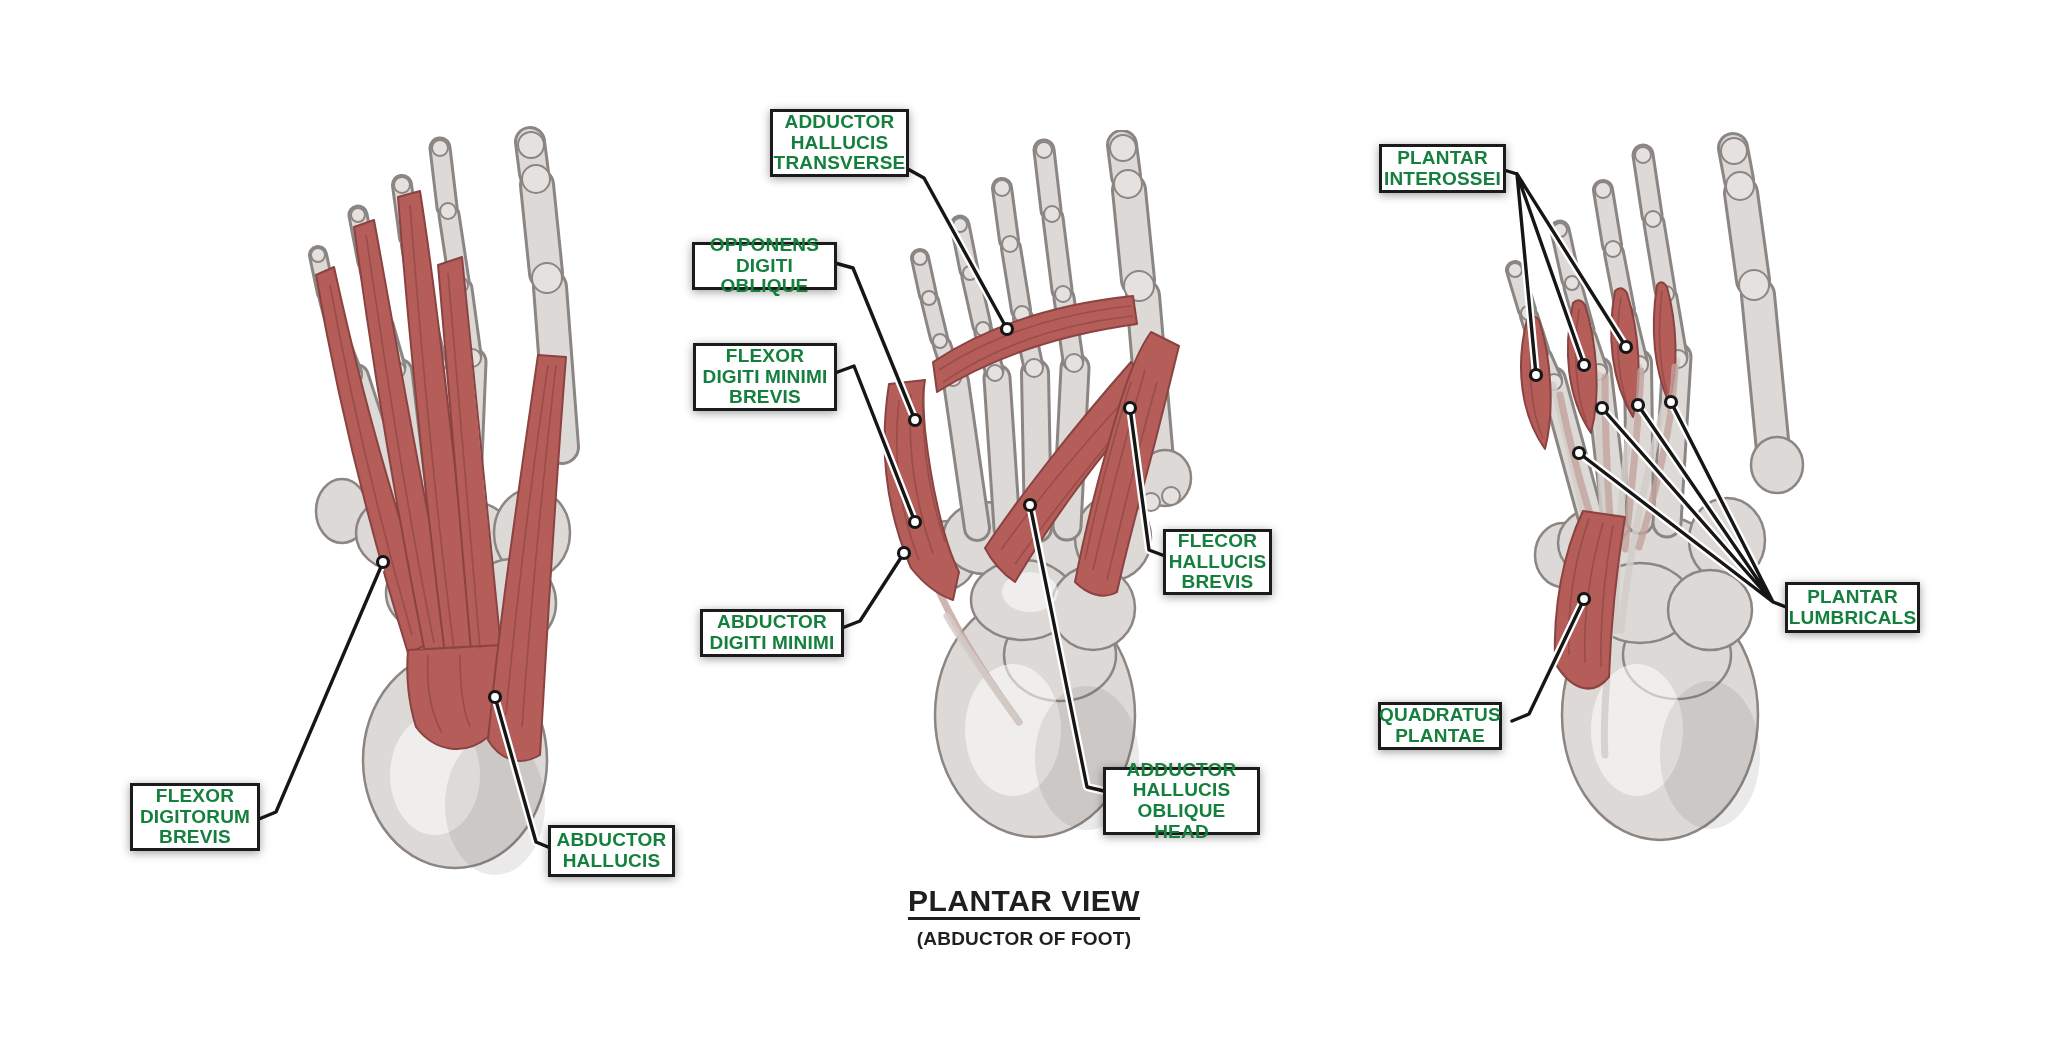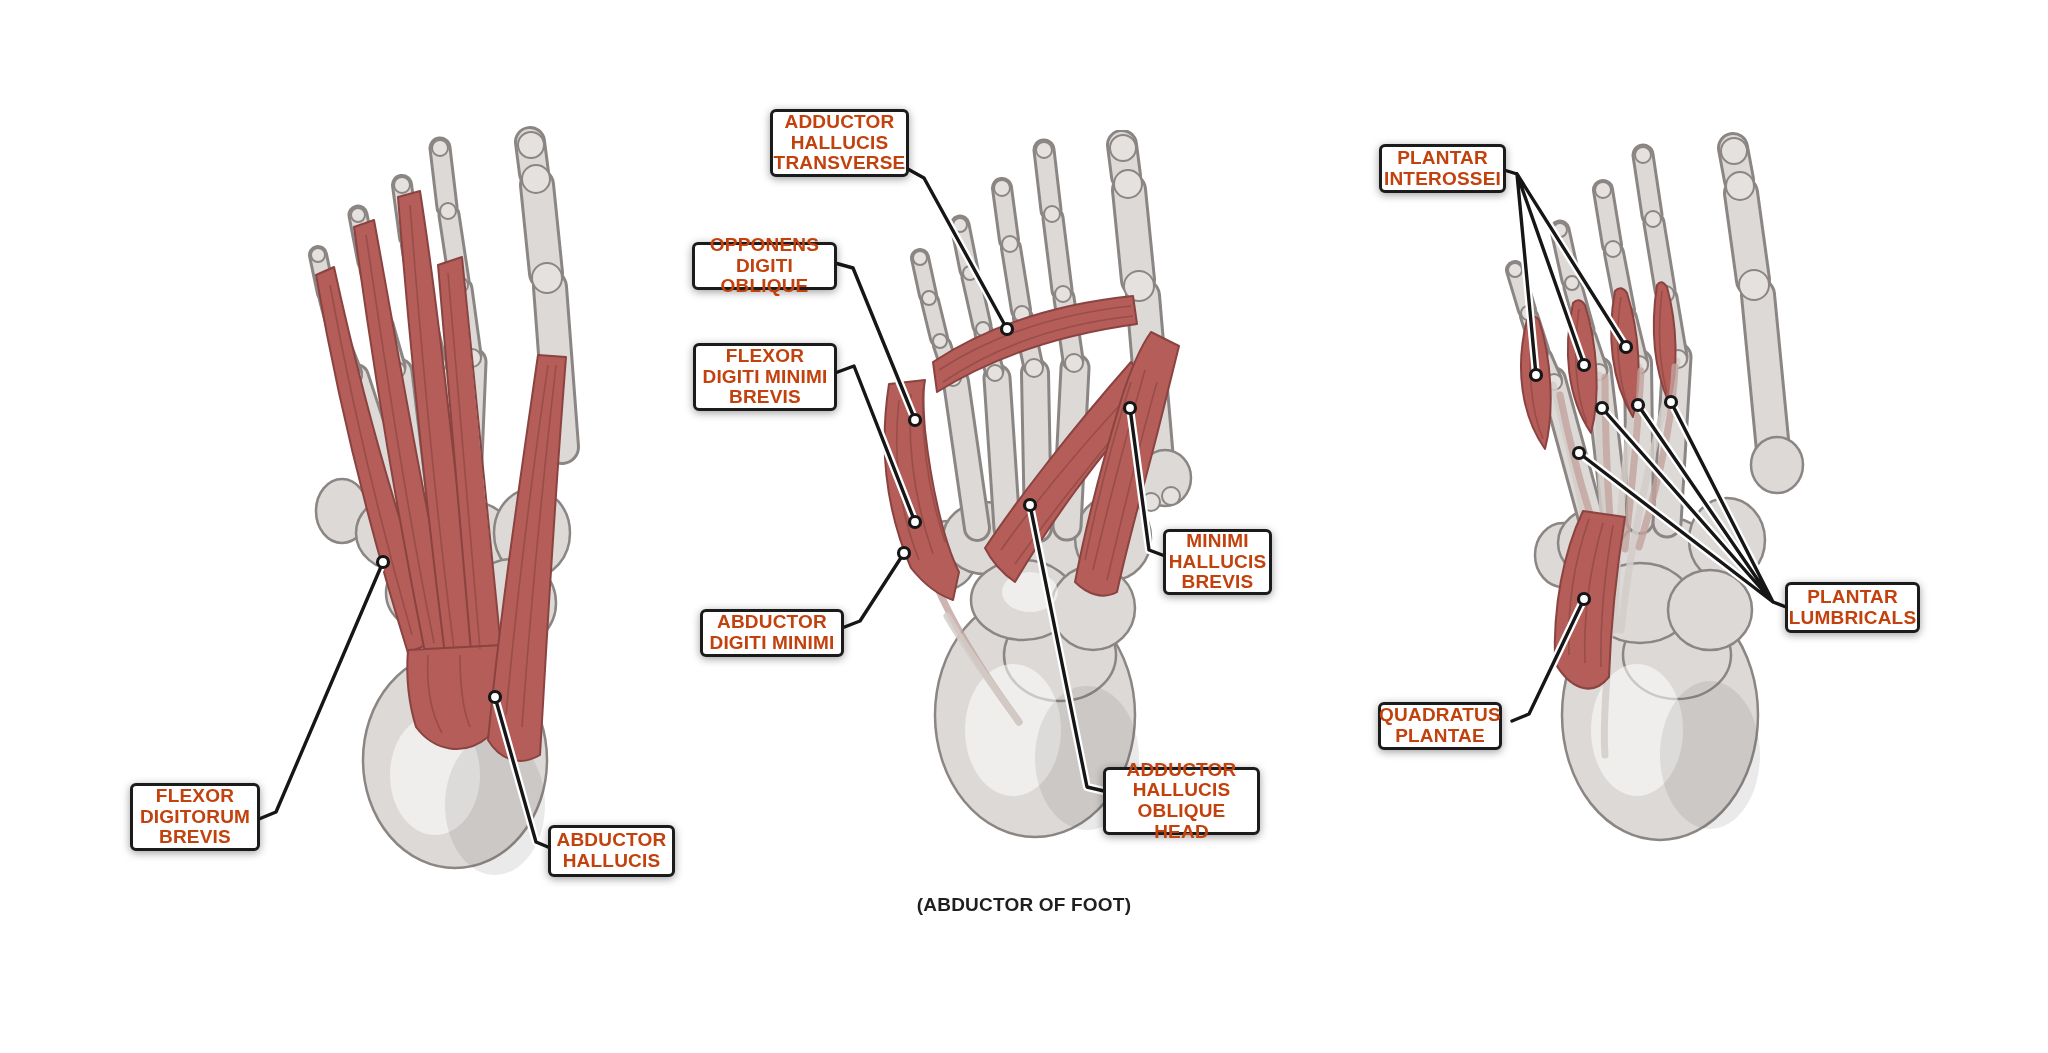--- a/index.html
+++ b/index.html
@@ -18,21 +18,21 @@
   .mus{fill:#b55d59;stroke:#8a4340;stroke-width:2;stroke-linejoin:round;}
   .str{fill:none;stroke:#8f4844;stroke-width:1.6;opacity:.75;}
   .ten{fill:none;stroke:#d2cdc9;stroke-width:7;stroke-linecap:round;opacity:.85;}
   .tenp{fill:none;stroke:#c3a29d;stroke-width:7;stroke-linecap:round;opacity:.8;}
   
   .lead-c{fill:none;stroke:#ffffff;stroke-width:8;stroke-linejoin:round;stroke-linecap:round;}
   .lead{fill:none;stroke:#161616;stroke-width:3.4;stroke-linejoin:round;stroke-linecap:round;}
   .dot{fill:#ffffff;stroke:#161616;stroke-width:3.2;}
   
   .label{position:absolute;z-index:10;box-sizing:border-box;background:#ffffff;
-         border:3.5px solid #1b1b1b;border-radius:6px;color:#c2410c;
+         border:3.5px solid #1b1b1b;border-radius:0;color:#15803d;
          display:flex;align-items:center;justify-content:center;text-align:center;
          font-weight:700;font-size:19px;line-height:1.08;letter-spacing:.2px;
          white-space:pre-line;box-shadow:0 2px 9px rgba(0,0,0,.38);padding:4px 6px;}
   .l-fdb {left:130px;top:783px;width:130px;height:68px;}
   .l-abh {left:548px;top:825px;width:127px;height:52px;}
   .l-aht {left:770px;top:109px;width:139px;height:68px;}
   .l-opp {left:692px;top:242px;width:145px;height:48px;}
   .l-fdmb{left:693px;top:343px;width:144px;height:68px;}
   .l-abdm{left:700px;top:609px;width:144px;height:48px;}
   .l-fhb {left:1163px;top:529px;width:109px;height:66px;}
@@ -369,30 +369,31 @@
   <div class="label l-aht">ADDUCTOR
 HALLUCIS
 TRANSVERSE</div>
   <div class="label l-opp">OPPONENS
 DIGITI OBLIQUE</div>
   <div class="label l-fdmb">FLEXOR
 DIGITI MINIMI
 BREVIS</div>
   <div class="label l-abdm">ABDUCTOR
 DIGITI MINIMI</div>
-  <div class="label l-fhb">MINIMI
+  <div class="label l-fhb">FLECOR
 HALLUCIS
 BREVIS</div>
   <div class="label l-ahoh">ADDUCTOR
 HALLUCIS
 OBLIQUE HEAD</div>
   <div class="label l-pi">PLANTAR
 INTEROSSEI</div>
   <div class="label l-pl">PLANTAR
 LUMBRICALS</div>
   <div class="label l-qp">QUADRATUS
 PLANTAE</div>
 
   <div class="title-block">
+    <div class="title-main">PLANTAR VIEW</div>
     <div class="title-sub">(ABDUCTOR OF FOOT)</div>
   </div>
 
 </div>
 
 </body></html>

